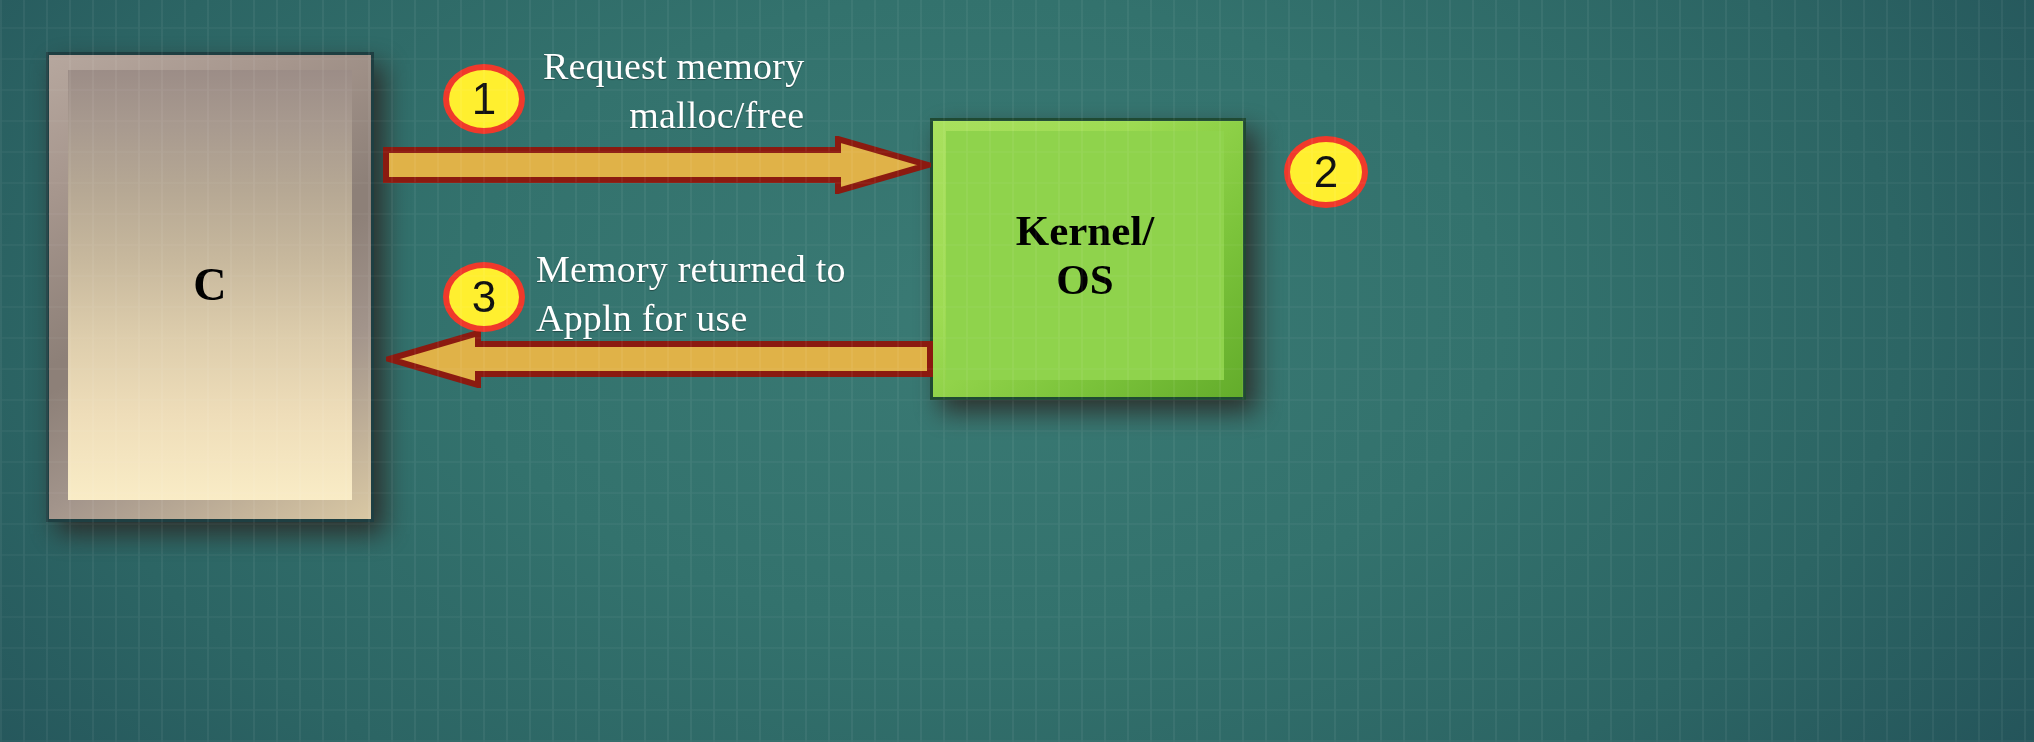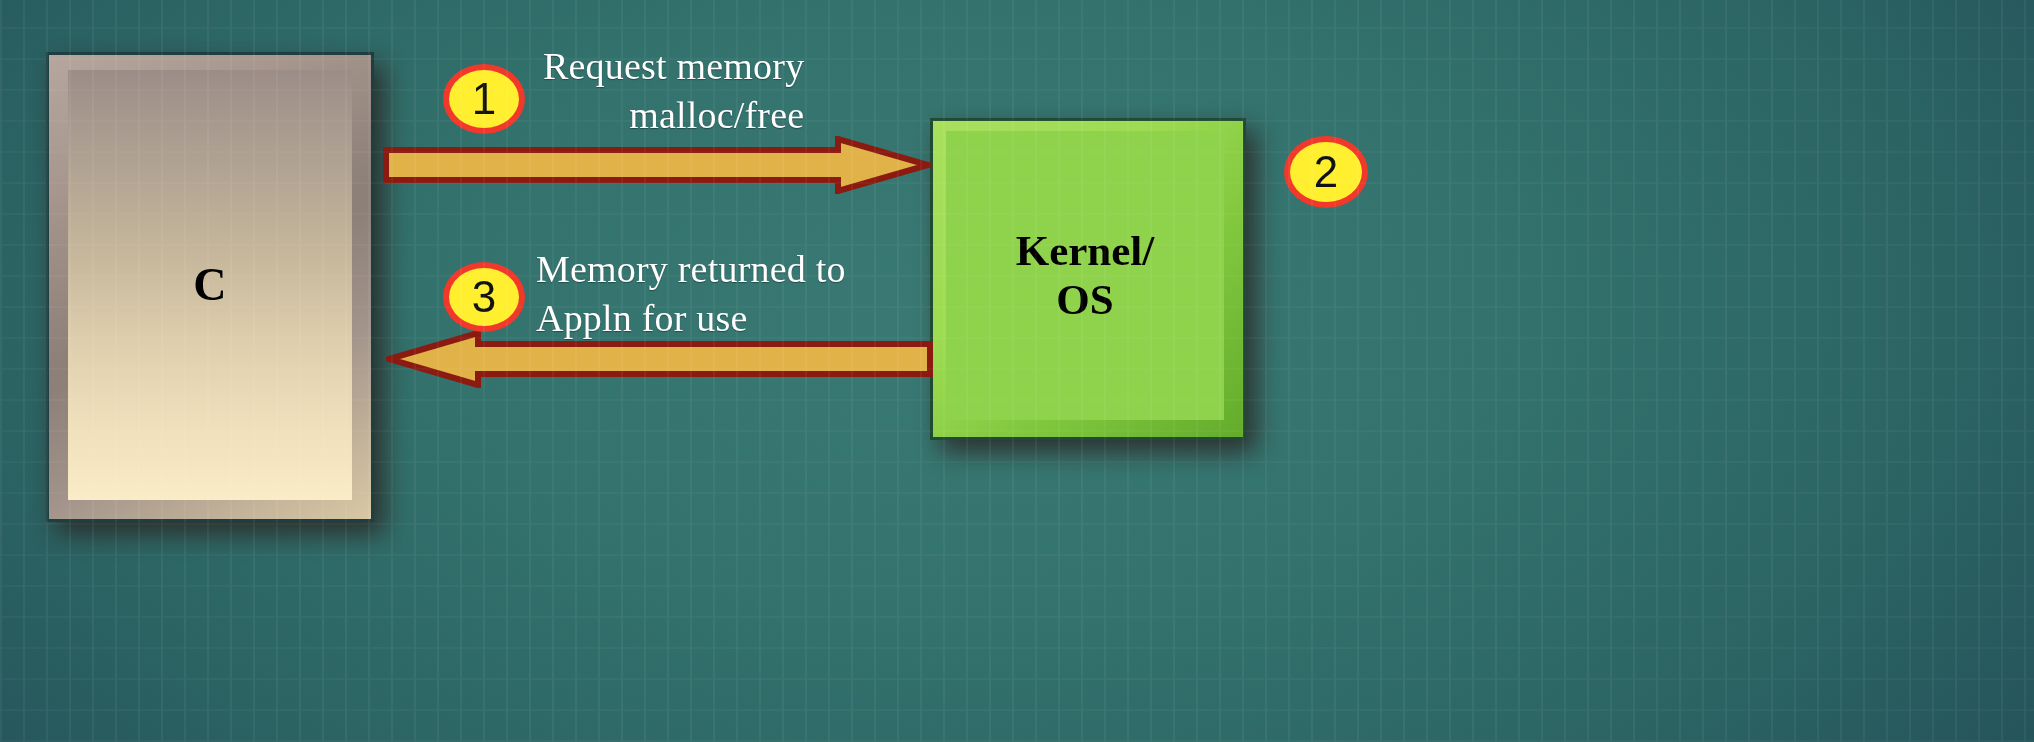--- a/index.html
+++ b/index.html
@@ -86,21 +86,21 @@
         #ddcdac 62%,
         #eeddb9 80%,
         #f9ecc6 100%);
     font-size: 46px;
     font-weight: 700;
     letter-spacing: .5px;
   }
   #app-box .face .ln { display:block; }
 
   
-  #kernel-box { left: 930px; top: 118px; width: 316px; height: 322px; }
+  #kernel-box { left: 930px; top: 118px; width: 316px; height: 282px; }
   #kernel-box .frame { border-color: #1f4a33; }
   #kernel-box .bevel {
     background: linear-gradient(135deg, #a9e05e 0%, #9ddb52 35%, #7cc43b 70%, #63ac2b 100%);
   }
   #kernel-box .face {
     left: 16px; top: 13px; right: 22px; bottom: 20px;
     background: #8fd34c;
     font-size: 43px;
     font-weight: 700;
   }

